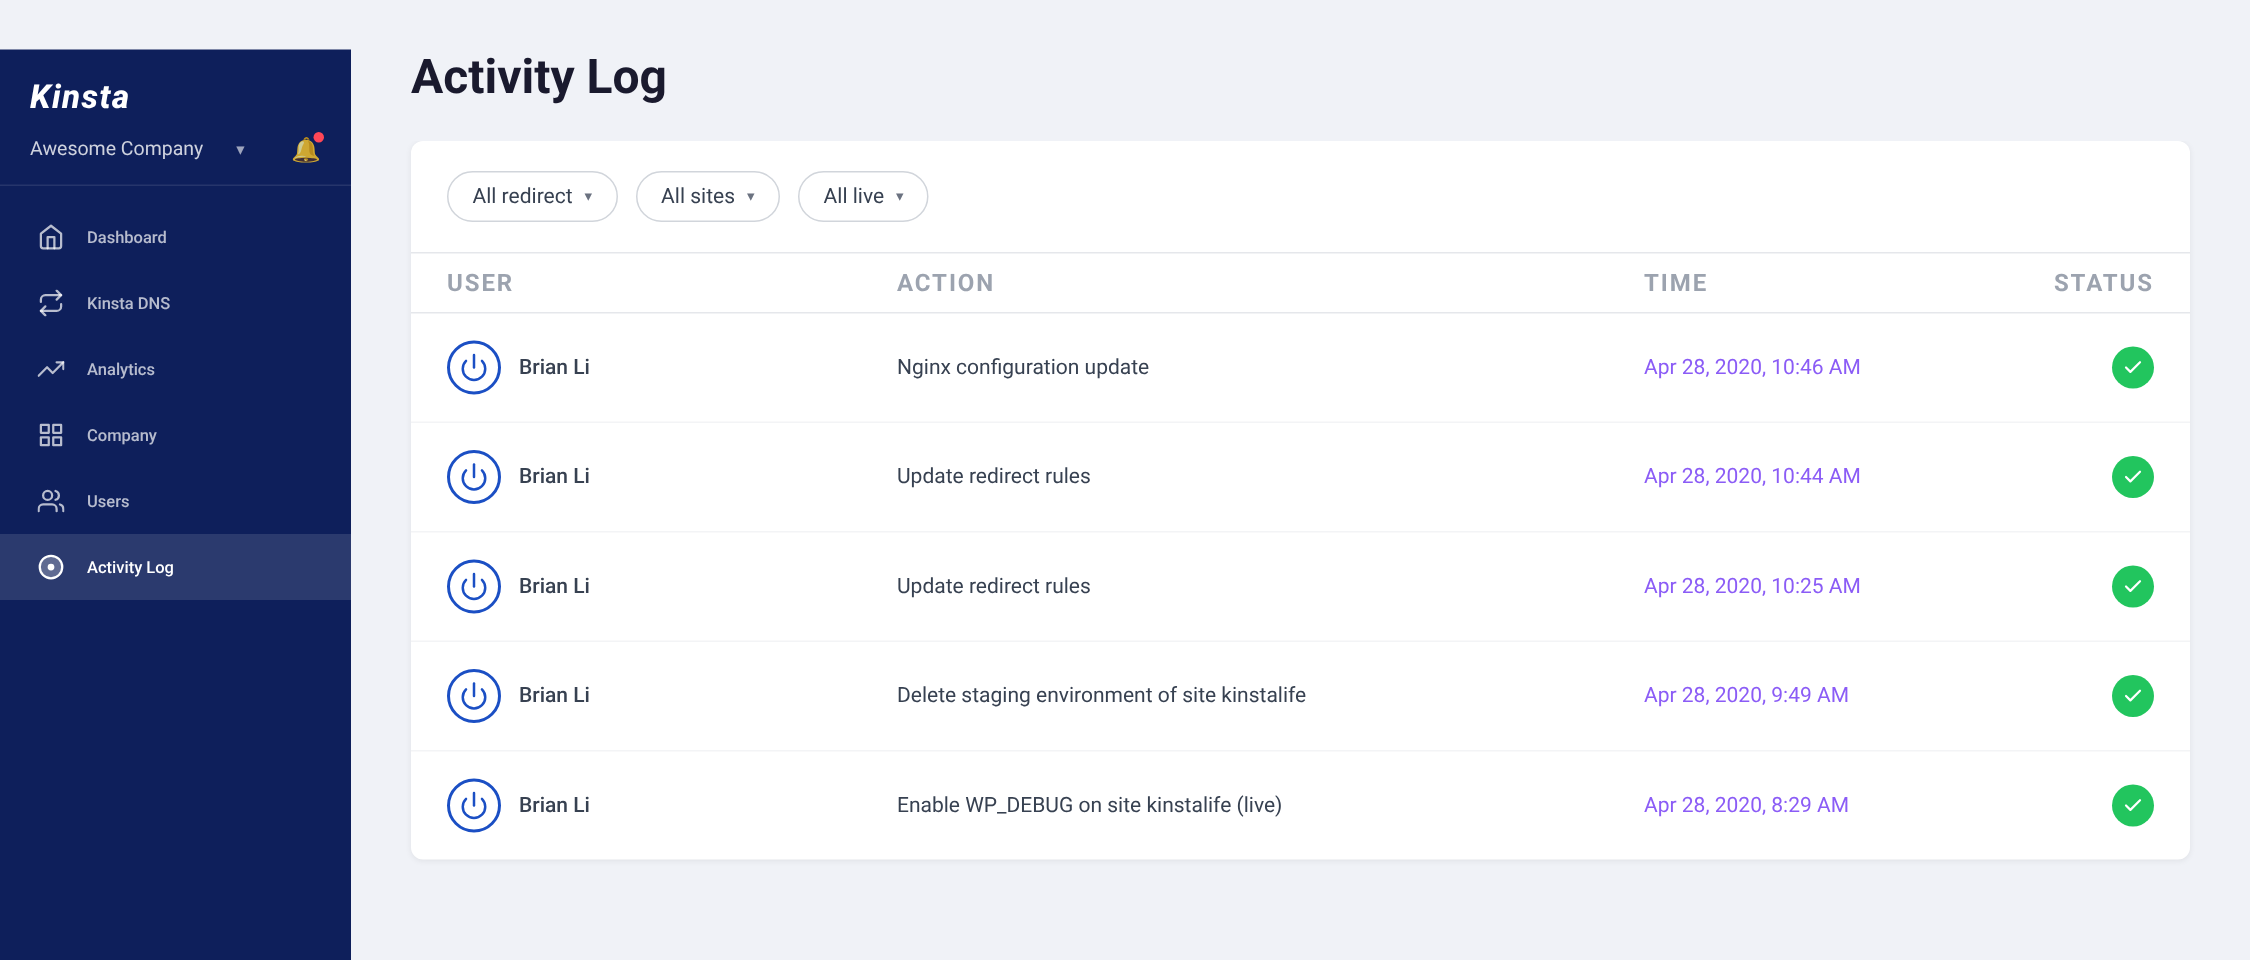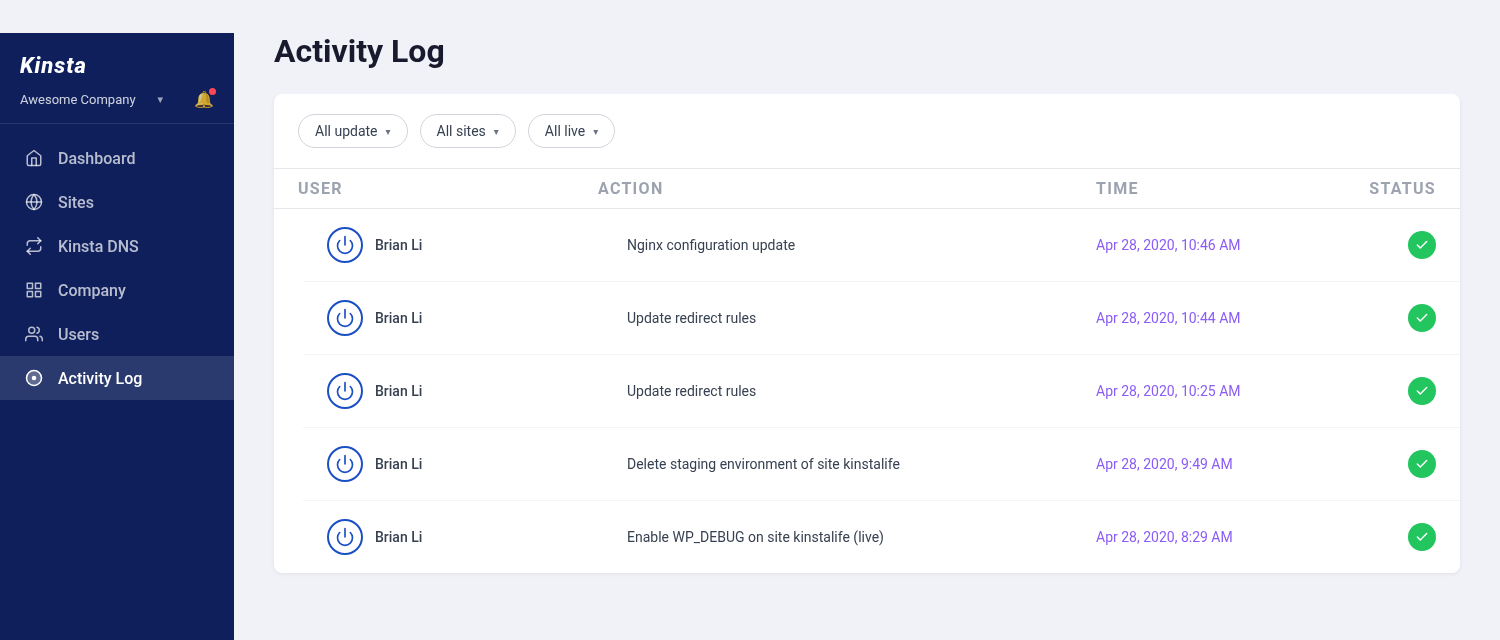--- a/index.html
+++ b/index.html
@@ -64,21 +64,21 @@
       padding: 12px 0;
       flex: 1;
     }
     .nav-item {
       display: flex;
       align-items: center;
       gap: 14px;
       padding: 12px 24px;
       cursor: pointer;
       color: rgba(255,255,255,0.7);
-      font-size: 16px;
+      font-size: 11px;
       font-weight: 500;
       transition: background 0.15s;
       border-radius: 0;
     }
     .nav-item.active {
       background: rgba(255,255,255,0.12);
       color: #fff;
     }
     .nav-icon {
       width: 20px;
@@ -151,21 +151,20 @@
       user-select: none;
     }
     .filter-chevron {
       font-size: 10px;
       color: #6b7280;
     }
 
     
     .log-table {
       width: 100%;
-      padding-left: 29px;
     }
     .table-header {
       display: grid;
       grid-template-columns: 300px 1fr 220px 120px;
       padding: 10px 24px;
       border-top: 1px solid #e5e7eb;
       border-bottom: 1px solid #e5e7eb;
     }
     .col-header {
       font-size: 16px;
@@ -264,44 +263,43 @@
     <div class="nav-item">
       <span class="nav-icon">
         <svg viewBox="0 0 24 24">
             <path d="M3 9l9-7 9 7v11a2 2 0 01-2 2H5a2 2 0 01-2-2z"></path>
             <polyline points="9 22 9 12 15 12 15 22"></polyline>
           </svg>
       </span>
       <span>Dashboard</span>
     </div>
 
-    <div class="nav-item">
-      <span class="nav-icon">
-        <svg viewBox="0 0 24 24">
-            <circle cx="12" cy="12" r="10"></circle>
-            <line x1="2" y1="12" x2="22" y2="12"></line>
-            <path d="M12 2a15.3 15.3 0 014 10 15.3 15.3 0 01-4 10 15.3 15.3 0 01-4-10 15.3 15.3 0 014-10z"></path>
-          </svg>
-      </span>
-      <span>Sites</span>
-    </div>
 
 
     <div class="nav-item">
       <span class="nav-icon">
         <svg viewBox="0 0 24 24">
             <polyline points="17 1 21 5 17 9"></polyline>
             <path d="M3 11V9a4 4 0 014-4h14"></path>
             <polyline points="7 23 3 19 7 15"></polyline>
             <path d="M21 13v2a4 4 0 01-4 4H3"></path>
           </svg>
       </span>
       <span>Kinsta DNS</span>
     </div>
 
+    <div class="nav-item">
+      <span class="nav-icon">
+        <svg viewBox="0 0 24 24">
+            <polyline points="23 6 13.5 15.5 8.5 10.5 1 18"></polyline>
+            <polyline points="17 6 23 6 23 12"></polyline>
+          </svg>
+      </span>
+      <span>Analytics</span>
+    </div>
 
     <div class="nav-item">
       <span class="nav-icon">
         <svg viewBox="0 0 24 24">
             <rect x="3" y="3" width="7" height="7"></rect>
             <rect x="14" y="3" width="7" height="7"></rect>
             <rect x="14" y="14" width="7" height="7"></rect>
             <rect x="3" y="14" width="7" height="7"></rect>
           </svg>
       </span>
@@ -335,21 +333,21 @@
 
 <main id="main">
   <div id="page-header">
     <h1 class="page-title">Activity Log</h1>
   </div>
   <div id="content-area">
     <div class="card">
 
       <div class="filters-bar">
         <div class="filter-select">
-          <span>All update</span>
+          <span>All redirect</span>
           <span class="filter-chevron">▾</span>
         </div>
         <div class="filter-select">
           <span>All sites</span>
           <span class="filter-chevron">▾</span>
         </div>
         <div class="filter-select">
           <span>All live</span>
           <span class="filter-chevron">▾</span>
         </div>

